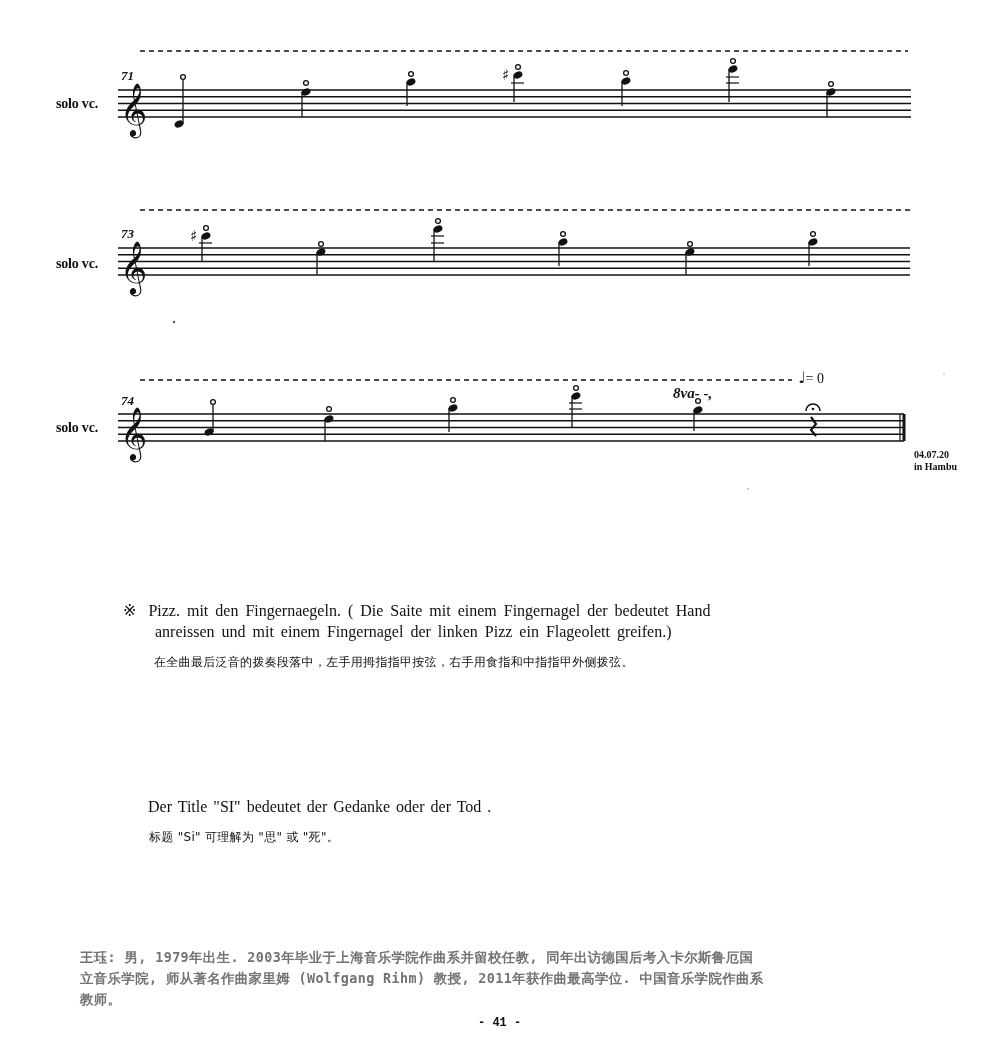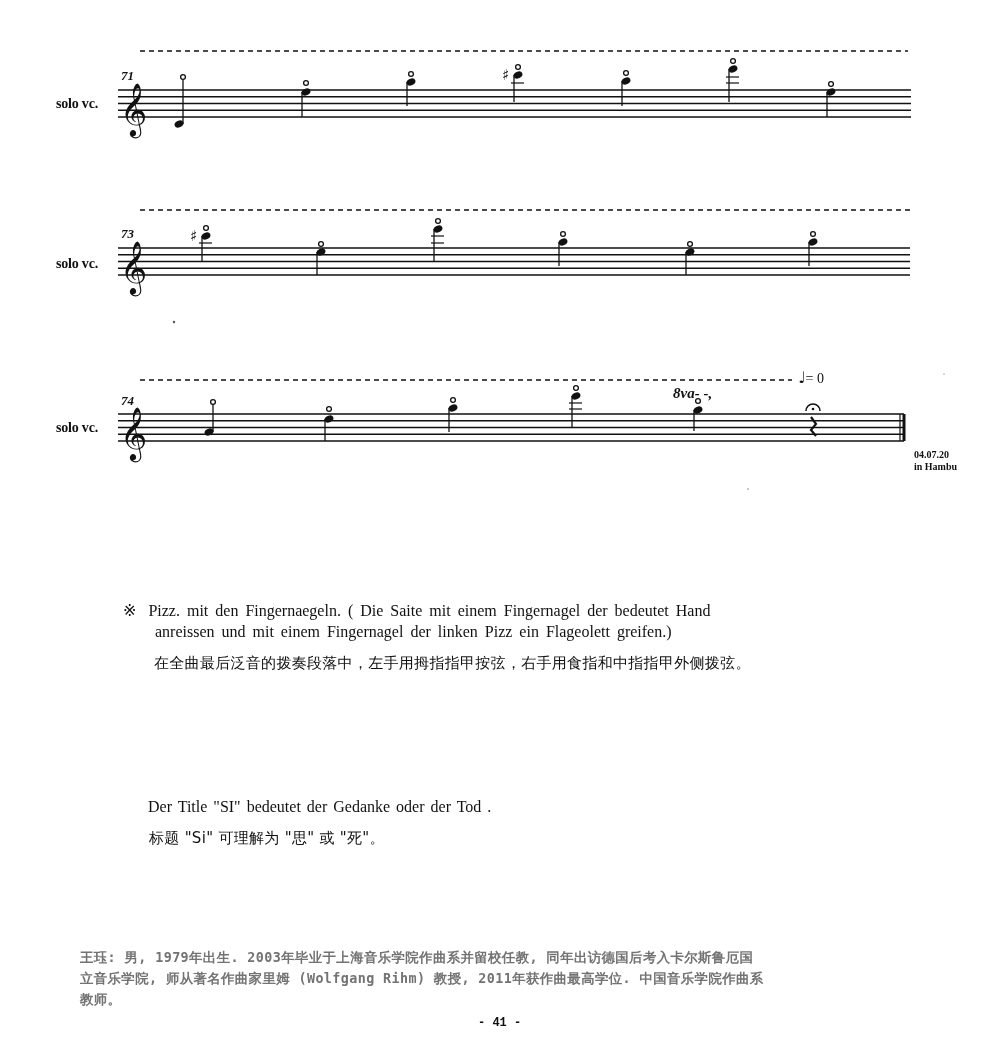--- a/index.html
+++ b/index.html
@@ -3,21 +3,21 @@
 <meta charset="utf-8">
 <style>
   html, body { margin:0; padding:0; background:#ffffff; }
   body { width:996px; height:1061px; position:relative; overflow:hidden; color:#111; font-family:"Liberation Serif", serif; }
   .abs { position:absolute; }
   .score-svg { position:absolute; left:0; top:0; }
   .part-label { font-family:"Liberation Serif", serif; font-size:14px; font-weight:bold; letter-spacing:-0.2px; }
   .measure-no { font-family:"Liberation Serif", serif; font-style:italic; font-weight:bold; font-size:13px; }
   .sign-off { font-family:"Liberation Serif", serif; font-weight:bold; font-size:10px; line-height:12px; white-space:nowrap;padding-left:8px; }
   .footnote { font-family:"Liberation Serif", serif; font-size:16px; line-height:20px; color:#111; }
-  .cn { font-family:"DejaVu Sans", sans-serif; font-size:15px; color:#111; letter-spacing:0.3px; }
+  .cn { font-family:"DejaVu Sans", sans-serif; font-size:12px; color:#111; letter-spacing:0.3px; }
   .bio { font-family:"DejaVu Sans Mono", monospace; font-size:13.4px; line-height:21px; font-weight:bold; color:#737373; letter-spacing:0.4px; }
   .page-no { font-family:Liberation Mono, monospace; font-size:12px; font-weight:bold; }
 </style>
 </head>
 <body>
 
 <svg class="score-svg" width="996" height="500" viewBox="0 0 996 500" xmlns="http://www.w3.org/2000/svg">
   <g id="score-root">
       <g>
         <line x1="140" y1="51" x2="908" y2="51" stroke="#111" stroke-width="1.6" stroke-dasharray="5 4"></line>

